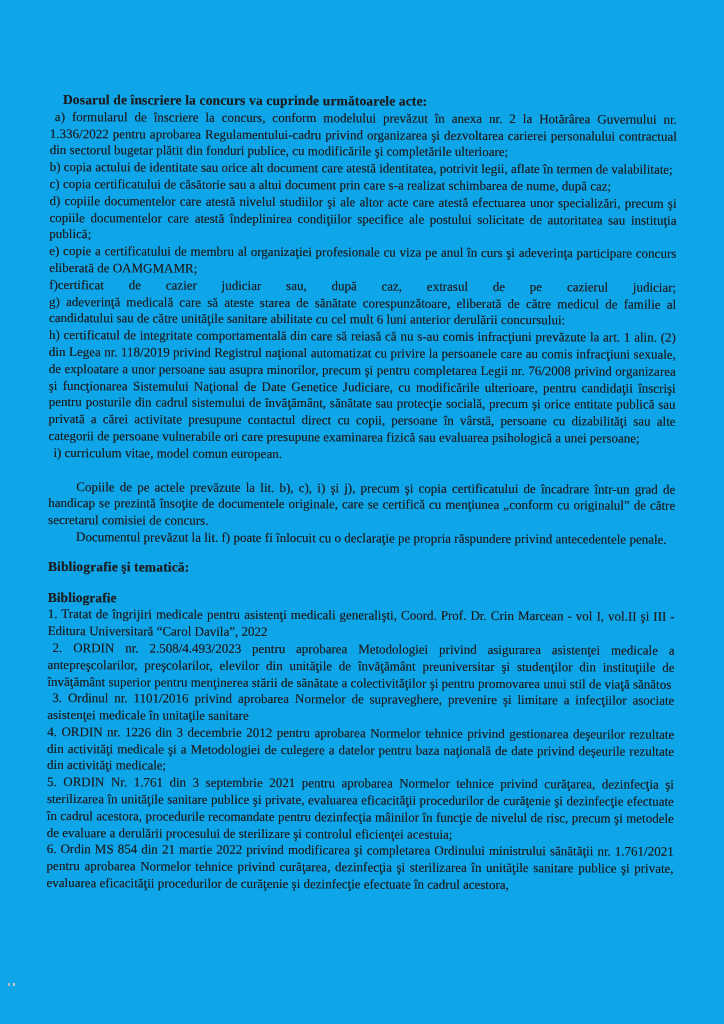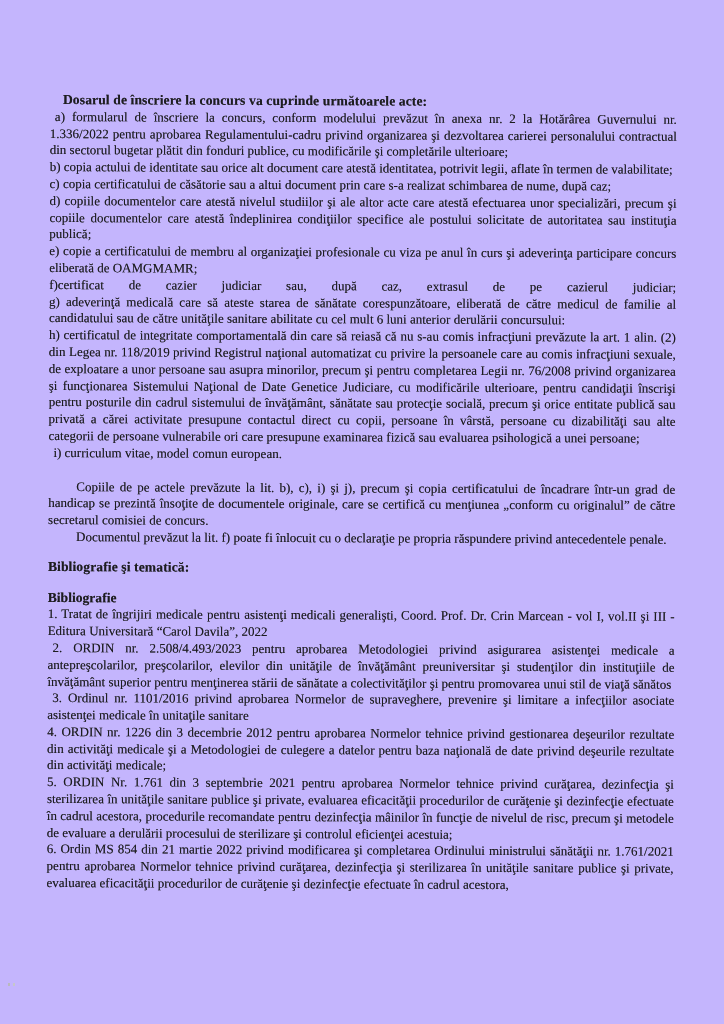--- a/index.html
+++ b/index.html
@@ -11,21 +11,21 @@
     width: 724px;
     height: 1024px;
     position: relative;
     overflow: hidden;
     font-family: "Liberation Serif", "DejaVu Serif", serif;
     color: #1d1d1f;
   }
   .page {
     position: absolute;
     inset: 0;
-    background: #c4b5fd;
+    background: #0ea5e9;
     padding-left: 28px;
   }
   .content {
     position: absolute;
     top: 92px;
     left: 50px;
     width: 627px;
     transform: rotate(0.25deg);
     transform-origin: 0 0;
     font-size: 13px;

